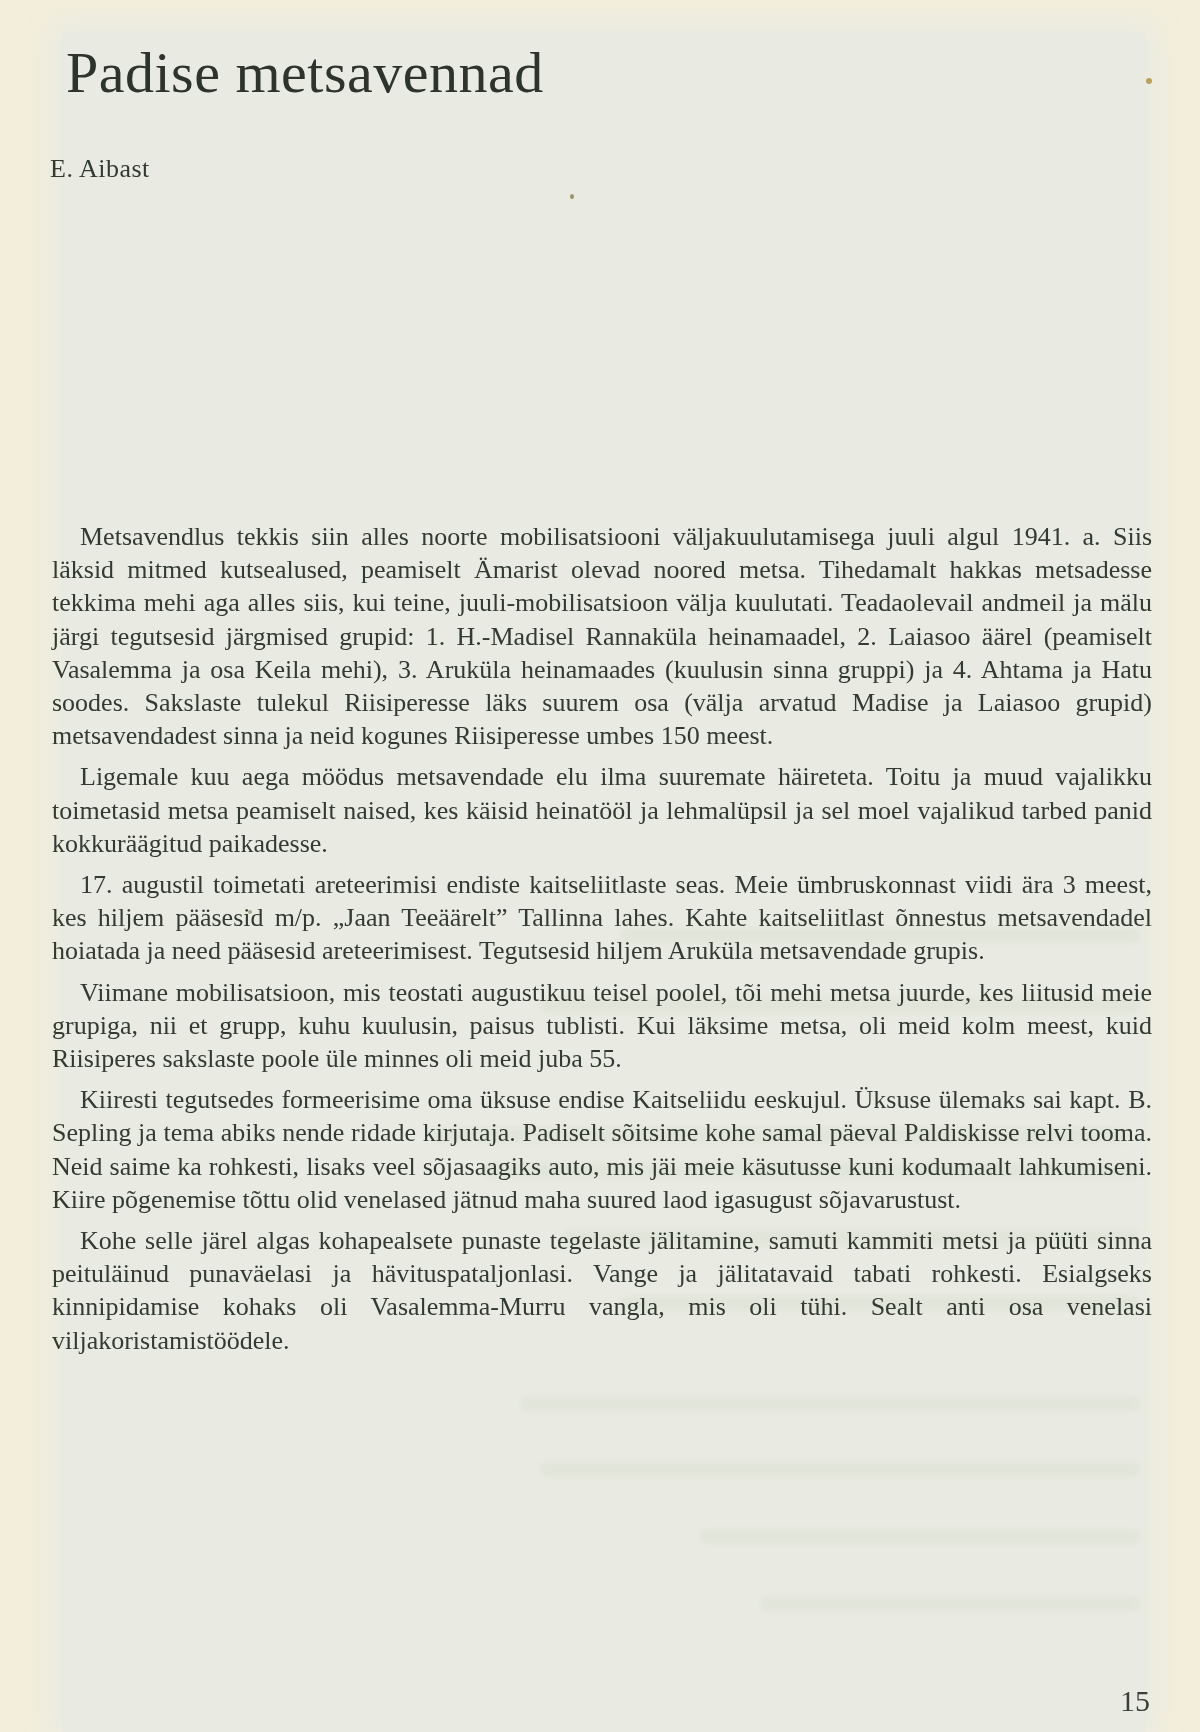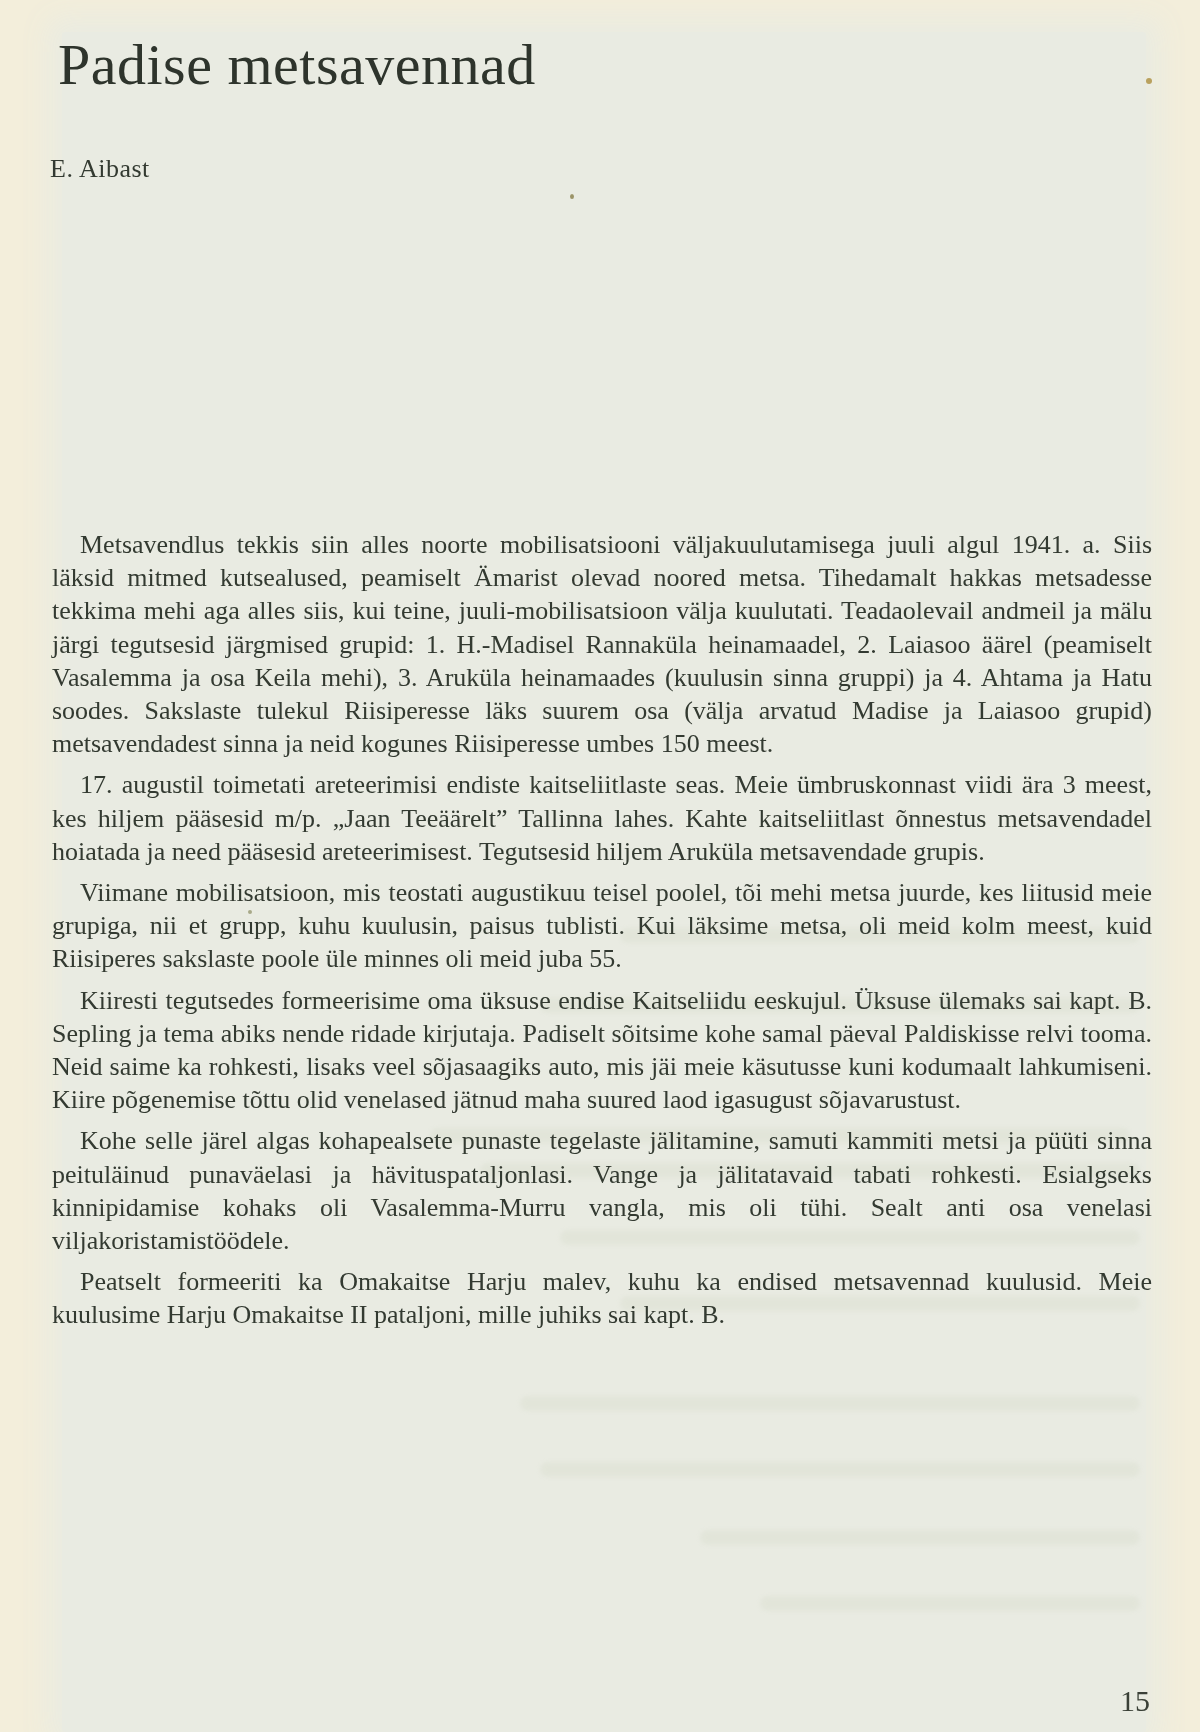--- a/index.html
+++ b/index.html
@@ -14,33 +14,32 @@
     position:absolute;left:0;top:0;width:1200px;height:1732px;
   }
   
   .shade{
     position:absolute;left:62px;top:32px;width:1084px;height:1700px;
     background:#e9ebe2;
     box-shadow:0 0 28px 14px rgba(233,235,226,.95);
     border-radius:3px;
   }
   .title{
-    position:absolute;left:50px;top:28px;margin:8px;
+    position:absolute;left:50px;top:28px;margin:16px;
     font-size:58px;font-weight:normal;line-height:1;
     color:#2e342c;letter-spacing:.5px;
   }
   .author{
     position:absolute;left:50px;top:156px;
     font-size:26px;line-height:1;color:#333a31;letter-spacing:.5px;
   }
   .body{
     position:absolute;left:52px;top:520px;width:1100px;
     font-size:26px;line-height:33.2px;color:#333a31;
     text-align:justify;
-    margin-top:8px;
   }
   .para{
     margin:0;text-indent:28px;
     -webkit-hyphens:none;hyphens:none;
   }
   .para.gap{margin-top:8px;}
   .pagenum{
     position:absolute;right:50px;top:1684px;
     font-size:30px;color:#3a4037;text-align:center;
   }
@@ -72,22 +71,22 @@
   <div class="speck" style="left:1146px;top:78px;width:6px;height:6px;background:#b9a15e;"></div>
   <div class="speck" style="left:570px;top:194px;width:4px;height:5px;background:#9b9468;"></div>
   <div class="speck" style="left:248px;top:910px;width:4px;height:4px;background:#a8a988;"></div>
 
   <h1 class="title">Padise metsavennad</h1>
 
   <div class="author">E. Aibast</div>
 
   <div class="body" id="body-paragraphs">
       <p class="para">Metsavendlus tekkis siin alles noorte mobilisatsiooni väljakuulutamisega juuli algul 1941. a. Siis läksid mitmed kutsealused, peamiselt Ämarist olevad noored metsa. Tihedamalt hakkas metsadesse tekkima mehi aga alles siis, kui teine, juuli-mobilisatsioon välja kuulutati. Teadaolevail andmeil ja mälu järgi tegutsesid järgmised grupid: 1. H.-Madisel Rannaküla heinamaadel, 2. Laiasoo äärel (peamiselt Vasalemma ja osa Keila mehi), 3. Aruküla heinamaades (kuulusin sinna gruppi) ja 4. Ahtama ja Hatu soodes. Sakslaste tulekul Riisiperesse läks suurem osa (välja arvatud Madise ja Laiasoo grupid) metsavendadest sinna ja neid kogunes Riisiperesse umbes 150 meest.</p>
+      <p class="para gap">Ligemale kuu aega möödus metsavendade elu ilma suuremate häireteta. Toitu ja muud vajalikku toimetasid metsa peamiselt naised, kes käisid heinatööl ja lehmalüpsil ja sel moel vajalikud tarbed panid kokkuräägitud paikadesse.</p>
       <p class="para gap">17. augustil toimetati areteerimisi endiste kaitseliitlaste seas. Meie ümbruskonnast viidi ära 3 meest, kes hiljem pääsesid m/p. „Jaan Teeäärelt” Tallinna lahes. Kahte kaitseliitlast õnnestus metsavendadel hoiatada ja need pääsesid areteerimisest. Tegutsesid hiljem Aruküla metsavendade grupis.</p>
       <p class="para gap">Viimane mobilisatsioon, mis teostati augustikuu teisel poolel, tõi mehi metsa juurde, kes liitusid meie grupiga, nii et grupp, kuhu kuulusin, paisus tublisti. Kui läksime metsa, oli meid kolm meest, kuid Riisiperes sakslaste poole üle minnes oli meid juba 55.</p>
       <p class="para gap">Kiiresti tegutsedes formeerisime oma üksuse endise Kaitseliidu eeskujul. Üksuse ülemaks sai kapt. B. Sepling ja tema abiks nende ridade kirjutaja. Padiselt sõitsime kohe samal päeval Paldiskisse relvi tooma. Neid saime ka rohkesti, lisaks veel sõjasaagiks auto, mis jäi meie käsutusse kuni kodumaalt lahkumiseni. Kiire põgenemise tõttu olid venelased jätnud maha suured laod igasugust sõjavarustust.</p>
       <p class="para gap">Kohe selle järel algas kohapealsete punaste tegelaste jälitamine, samuti kammiti metsi ja püüti sinna peituläinud punaväelasi ja hävituspataljonlasi. Vange ja jälitatavaid tabati rohkesti. Esialgseks kinnipidamise kohaks oli Vasalemma-Murru vangla, mis oli tühi. Sealt anti osa venelasi viljakoristamistöödele.</p>
-      <p class="para gap">Peatselt formeeriti ka Omakaitse Harju malev, kuhu ka endised metsavennad kuulusid. Meie kuulusime Harju Omakaitse II pataljoni, mille juhiks sai kapt. B.</p>
     </div>
 
   <div class="pagenum">15</div>
 
 </div>
 
 </body></html>

